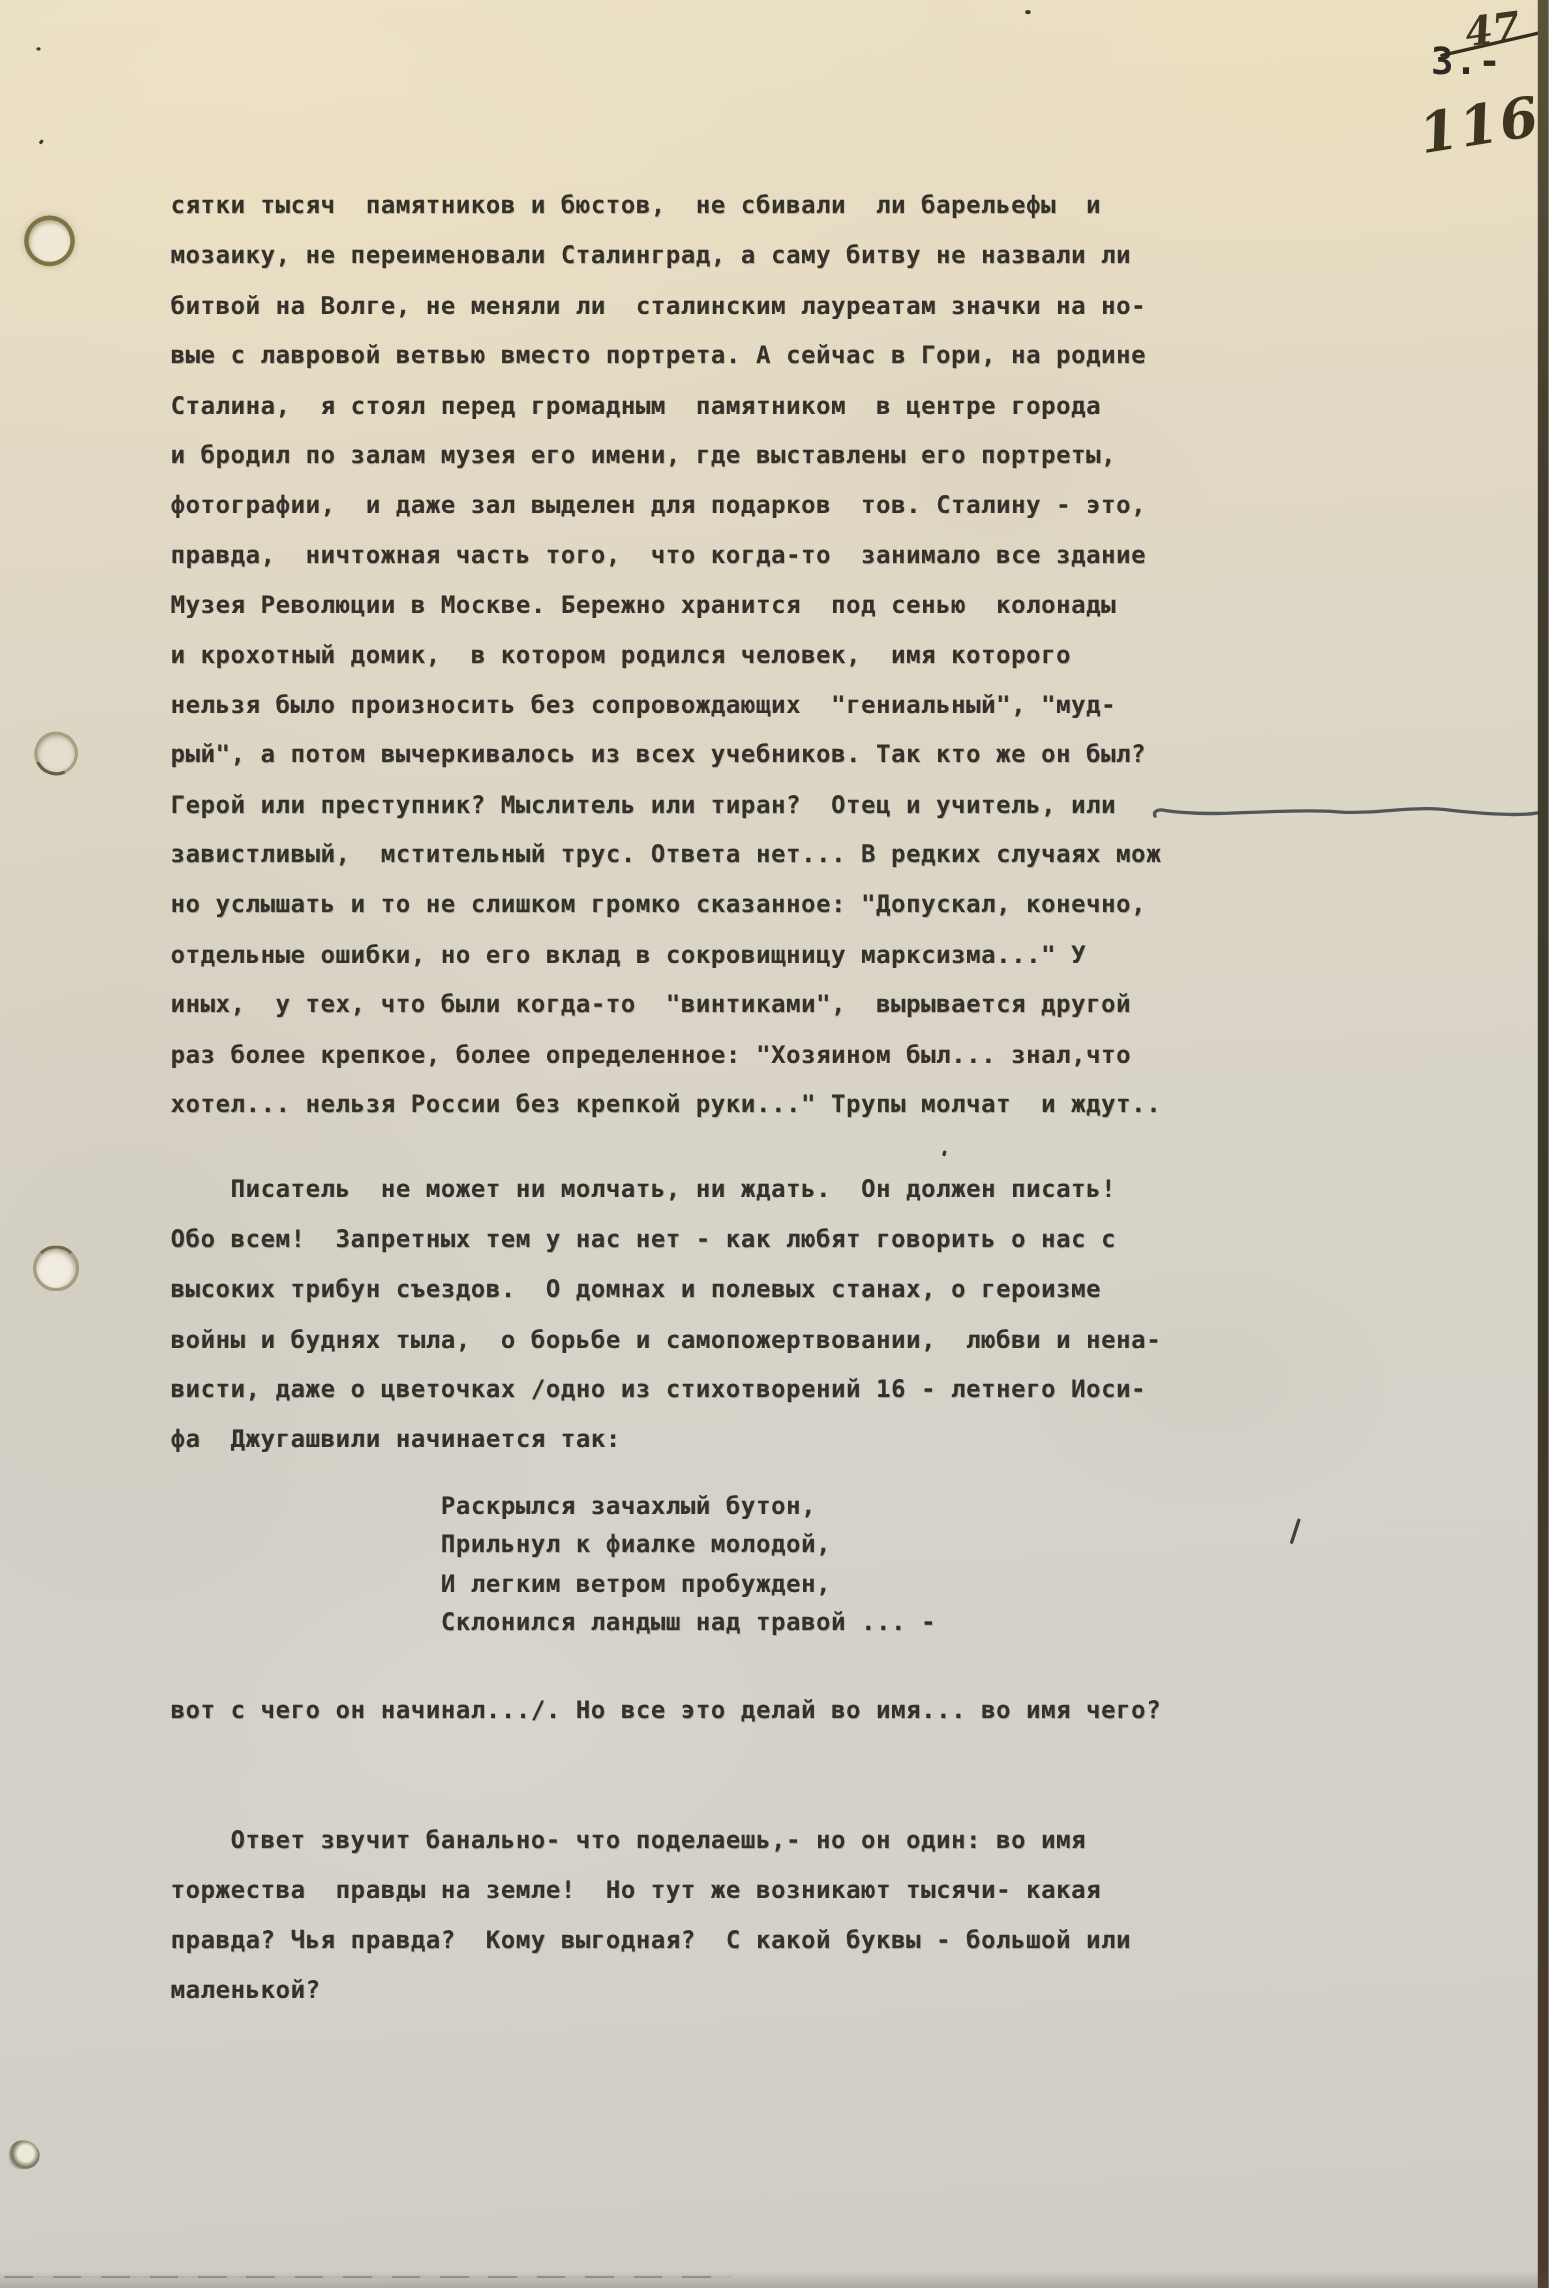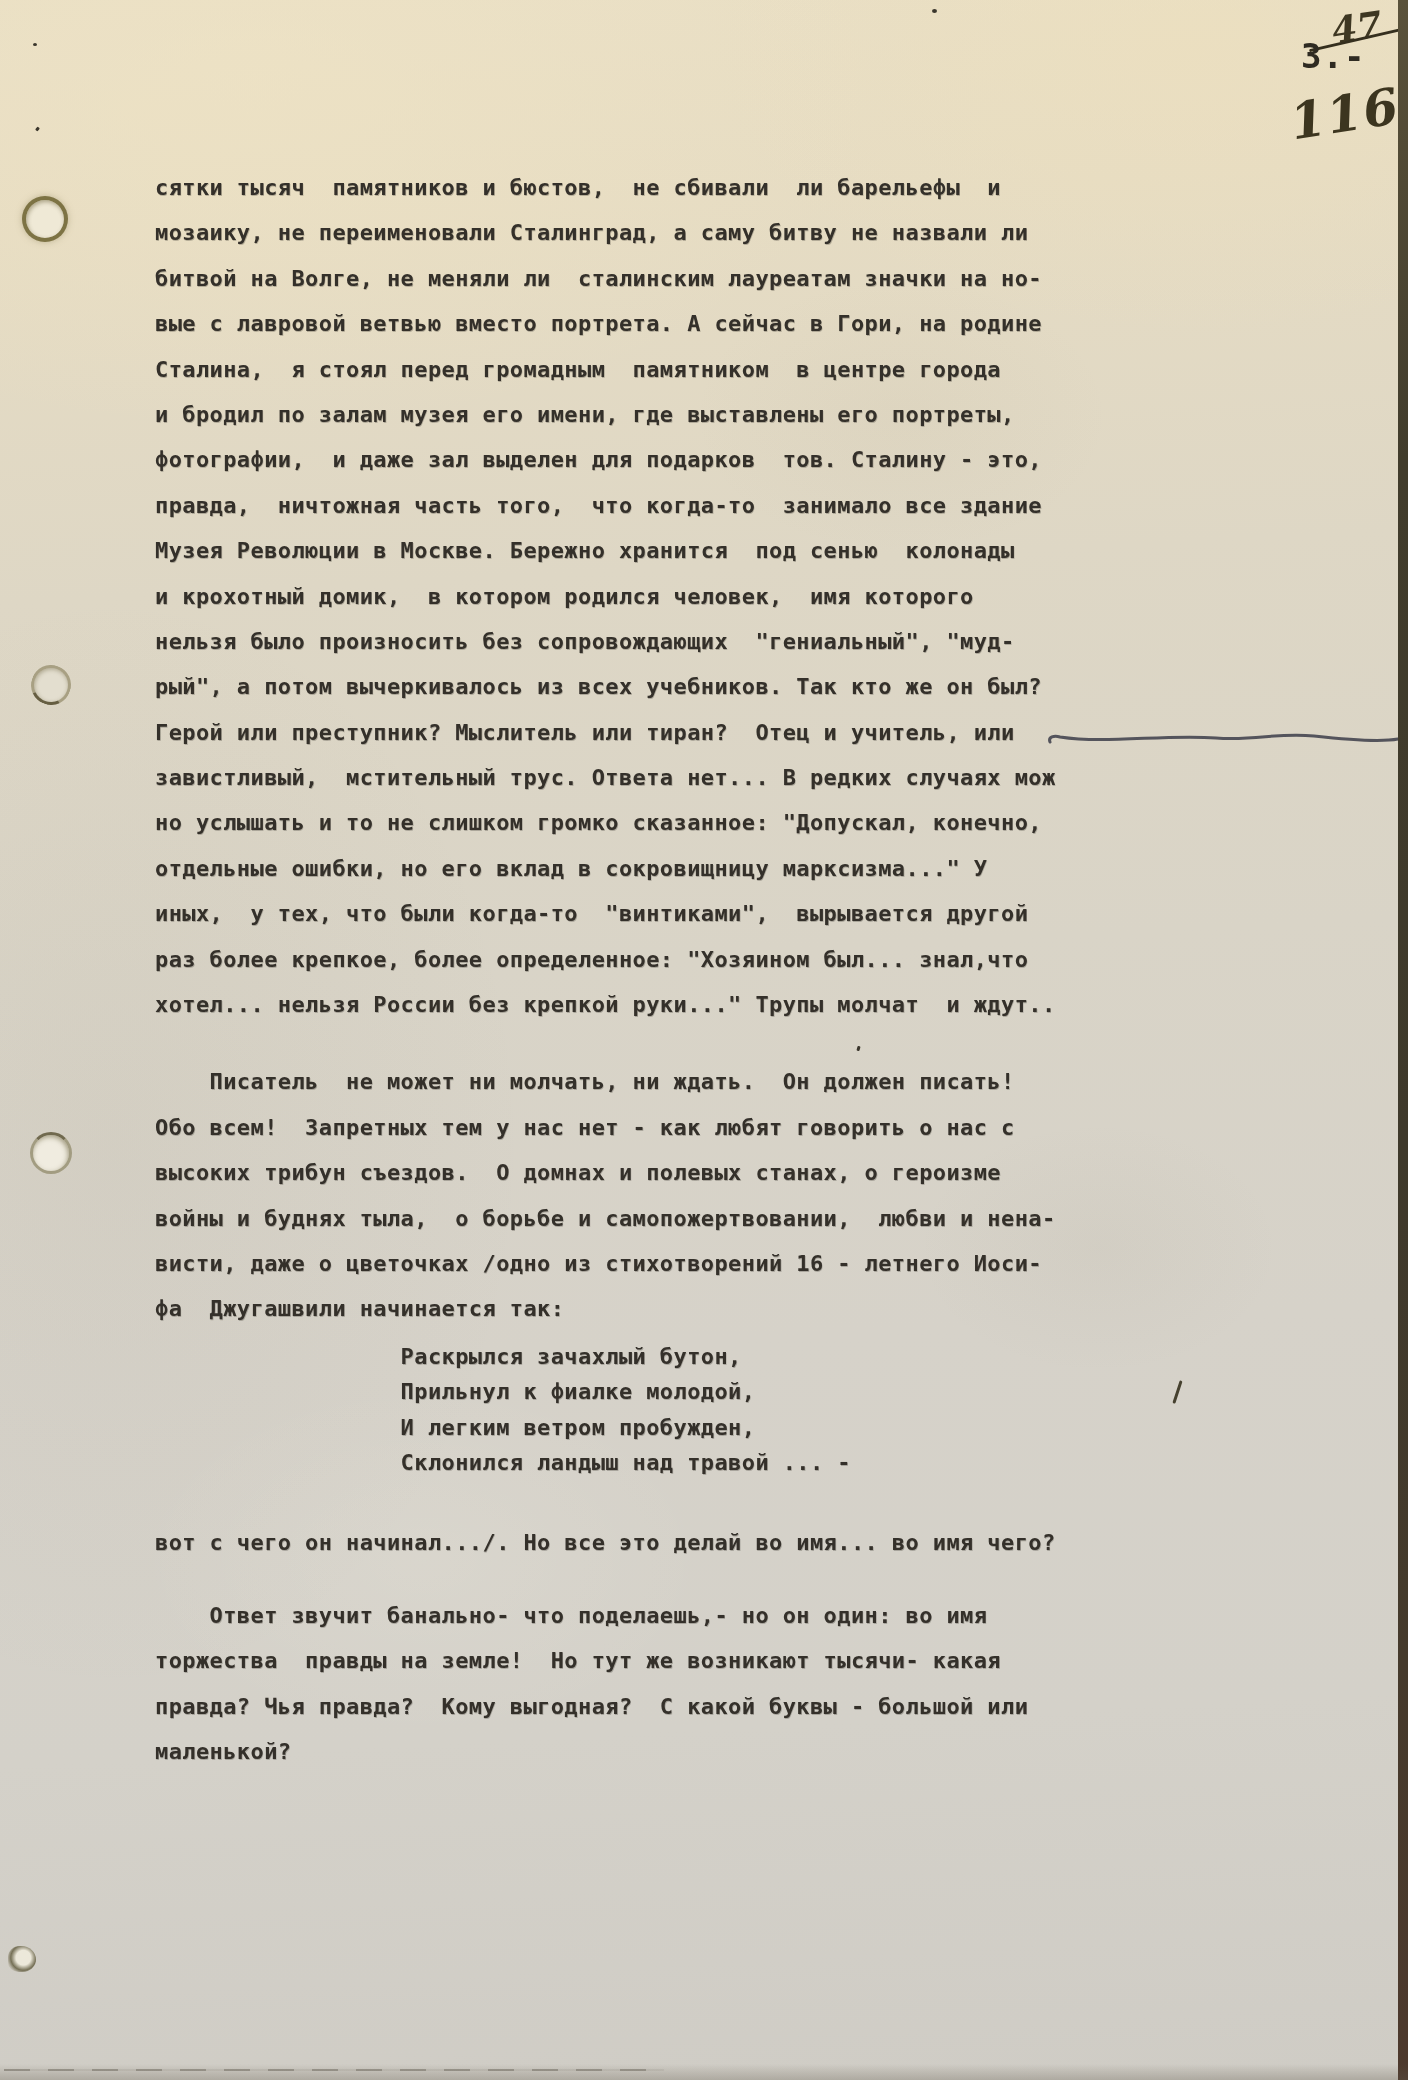--- a/index.html
+++ b/index.html
@@ -32,23 +32,23 @@
   .text-col{
     position:absolute;left:155px;top:165px;width:1253px;
     font-size:22px;font-weight:700;letter-spacing:.4px;
     color:#34302a;white-space:pre;
     text-shadow:.6px .6px 0 rgba(52,47,38,.28);
   }
   .block{margin:0;}
   .block .line{height:45.4px;line-height:45.4px;}
   .block.poem .line{height:35.4px;line-height:35.4px;}
   .block:nth-child(2){margin-top:32px;}
-  .block:nth-child(3){margin-top:7px;}
+  .block:nth-child(3){margin-top:20px;}
   .block:nth-child(4){margin-top:40px;}
-  .block:nth-child(5){margin-top:27px;}
+  .block:nth-child(5){margin-top:72px;}
   
   .typed-num{
     position:absolute;left:1301px;top:36px;
     font-size:34px;font-weight:700;color:#2f2b22;letter-spacing:1px;
   }
   .hw{font-family:"DejaVu Serif","Liberation Serif",serif;font-style:italic;color:#3e3722;}
   .hw-47{
     position:absolute;left:1332px;top:6px;font-size:36px;font-weight:700;
     transform:rotate(-8deg);
   }

